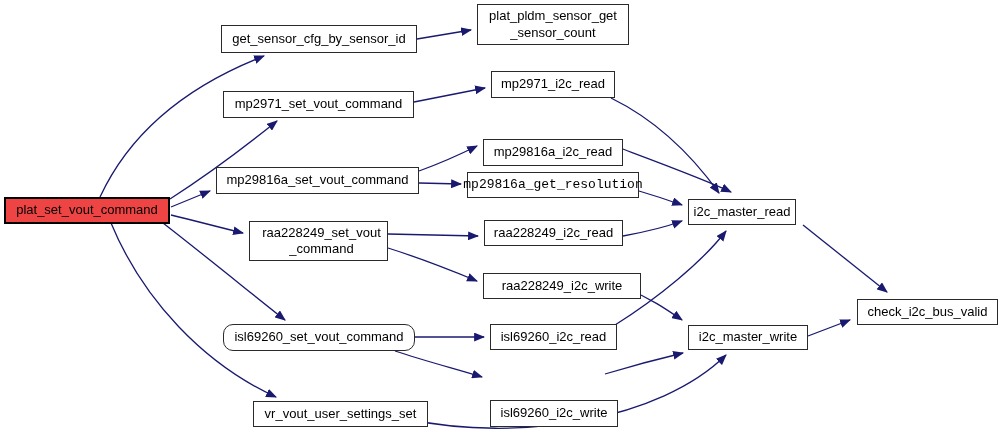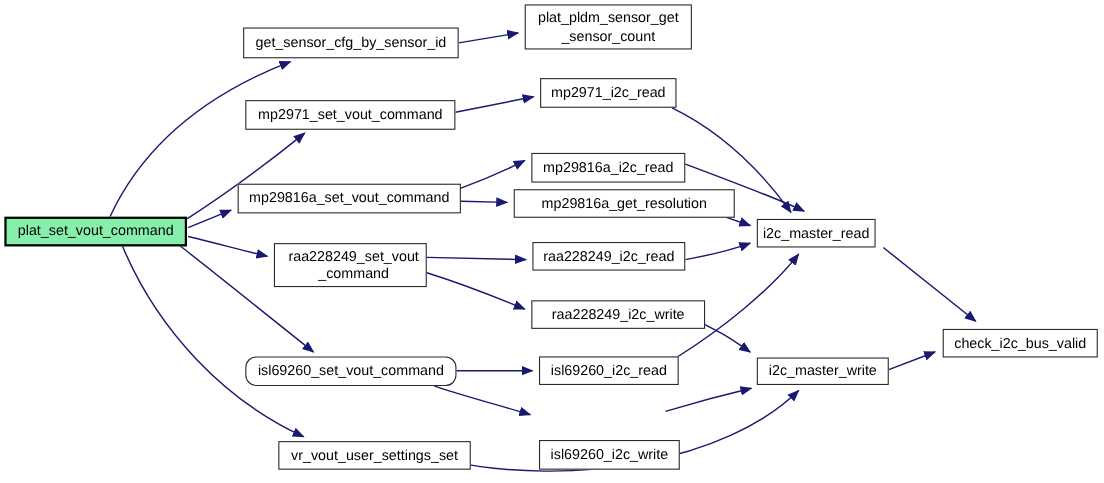--- a/index.html
+++ b/index.html
@@ -32,21 +32,21 @@
     line-height: 1.25;
     display: flex;
     align-items: center;
     justify-content: center;
     text-align: center;
     white-space: pre-line;
     cursor: pointer;
     padding: 1px 4px;
   }
   .node.highlight {
-    background: #86efac;
+    background: #ef4444;
     border: 2px solid #000000;
     cursor: default;
   }
 </style>
 </head>
 <body>
 
 <div class="canvas">
 
   <svg class="edges" viewBox="0 0 1004 439">
@@ -89,21 +89,21 @@
   <div class="node" style="left:221px; top:25px; width:196px; height:28px;">get_sensor_cfg_by_sensor_id</div>
 
   <div class="node" style="left:223px; top:91px; width:191px; height:27px;">mp2971_set_vout_command</div>
 
   <div class="node" style="left:491px; top:71px; width:124px; height:27px;">mp2971_i2c_read</div>
 
   <div class="node" style="left:216px; top:167px; width:203px; height:27px;">mp29816a_set_vout_command</div>
 
   <div class="node" style="left:483px; top:121px; width:140px; height:27px;margin-top:18px;">mp29816a_i2c_read</div>
 
-  <div class="node" style="left:467px; top:172px; width:201px; height:26px;">mp29816a_get_resolution</div>
+  <div class="node" style="left:467px; top:172px; width:172px; height:26px;font-family:Liberation Mono, monospace;">mp29816a_get_resolution</div>
 
   <div class="node" style="left:249px; top:221px; width:139px; height:40px;padding-left:10px;">raa228249_set_vout
 _command</div>
 
   <div class="node" style="left:484px; top:220px; width:139px; height:26px;">raa228249_i2c_read</div>
 
   <div class="node" style="left:483px; top:273px; width:158px; height:26px;">raa228249_i2c_write</div>
 
   <div class="node" style="left:223px; top:324px; width:192px; height:27px;border-radius:10px;">isl69260_set_vout_command</div>
 

